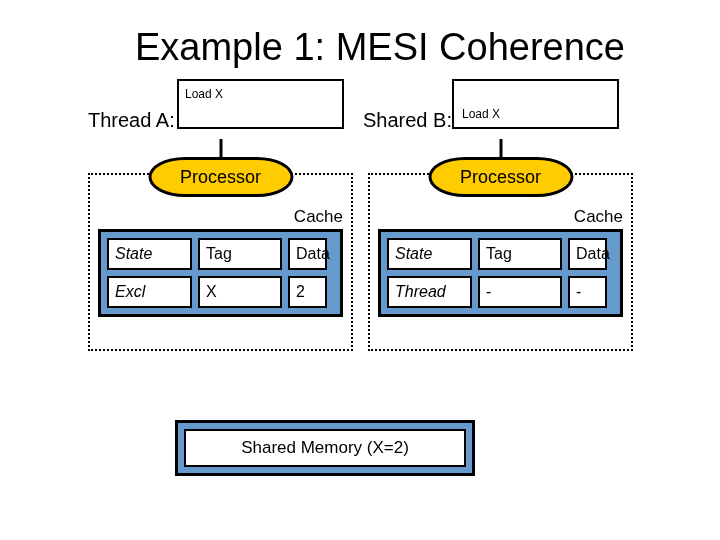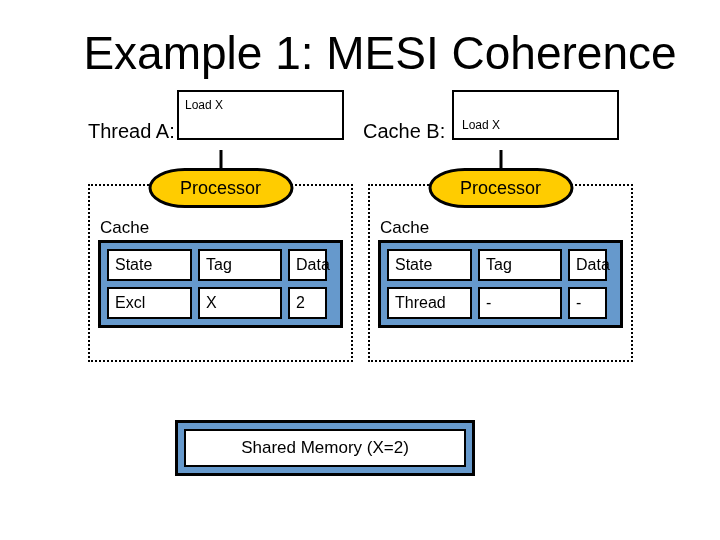--- a/index.html
+++ b/index.html
@@ -4,21 +4,21 @@
 <style>
   * { box-sizing: border-box; margin: 0; padding: 0; }
   body {
     font-family: Arial, Helvetica, sans-serif;
     width: 720px;
     height: 540px;
     background: #fff;
     position: relative;
   }
   .title {
-    font-size: 46px;
+    font-size: 38px;
     text-align: center;
     padding-top: 26px;
     padding-bottom: 10px;
     margin-left: 40px;
   }
   .threads {
     position: relative;
     height: 70px;
   }
   .thread-a-label {
@@ -41,20 +41,21 @@
     padding: 6px 6px 26px 6px;
     width: 167px;
   }
   .op-a { left: 177px; top: 0px; }
   .op-b { left: 452px; top: 0px; padding: 26px 6px 6px 6px; }
   .op-b div { margin-left: 2px; }
 
   .procs {
     position: relative;
     height: 215px;
+    text-align: right;
   }
   .proc-block {
     position: absolute;
     width: 265px;
     border: 2px dotted #000;
     top: 24px;
     height: 178px;
     padding-top: 32px;
     padding-left: 8px;
     padding-right: 8px;
@@ -101,21 +102,21 @@
   .row:last-child { margin-bottom: 0; }
   .cell {
     background: #fff;
     border: 2px solid #000;
     height: 32px;
     display: flex;
     align-items: center;
     padding-left: 6px;
     font-size: 16px;
   }
-  .c-state { width: 85px; }
+  .c-state { width: 85px; font-style: italic; }
   .c-tag   { width: 84px; }
   .c-data  { width: 39px; }
   .hdr { font-weight: normal; border: 2px solid #000; }
 
   .shared-mem-wrap {
     position: absolute;
     left: 175px;
     top: 420px;
     width: 300px;
     border-radius: 19px;
@@ -138,21 +139,21 @@
 </head>
 <body>
 
 <div class="title">Example 1: MESI Coherence</div>
 
 <div class="threads">
   <div class="thread-a-label">Thread A:</div>
   <div class="op-box op-a">
     <div>Load X</div>
   </div>
-  <div class="thread-b-label">Cache B:</div>
+  <div class="thread-b-label">Shared B:</div>
   <div class="op-box op-b">
     <div>Load X</div>
   </div>
 </div>
 
 <div class="procs">
 
   <div class="proc-block proc-left">
     <div class="stem"></div>
     <div class="processor-pill">

